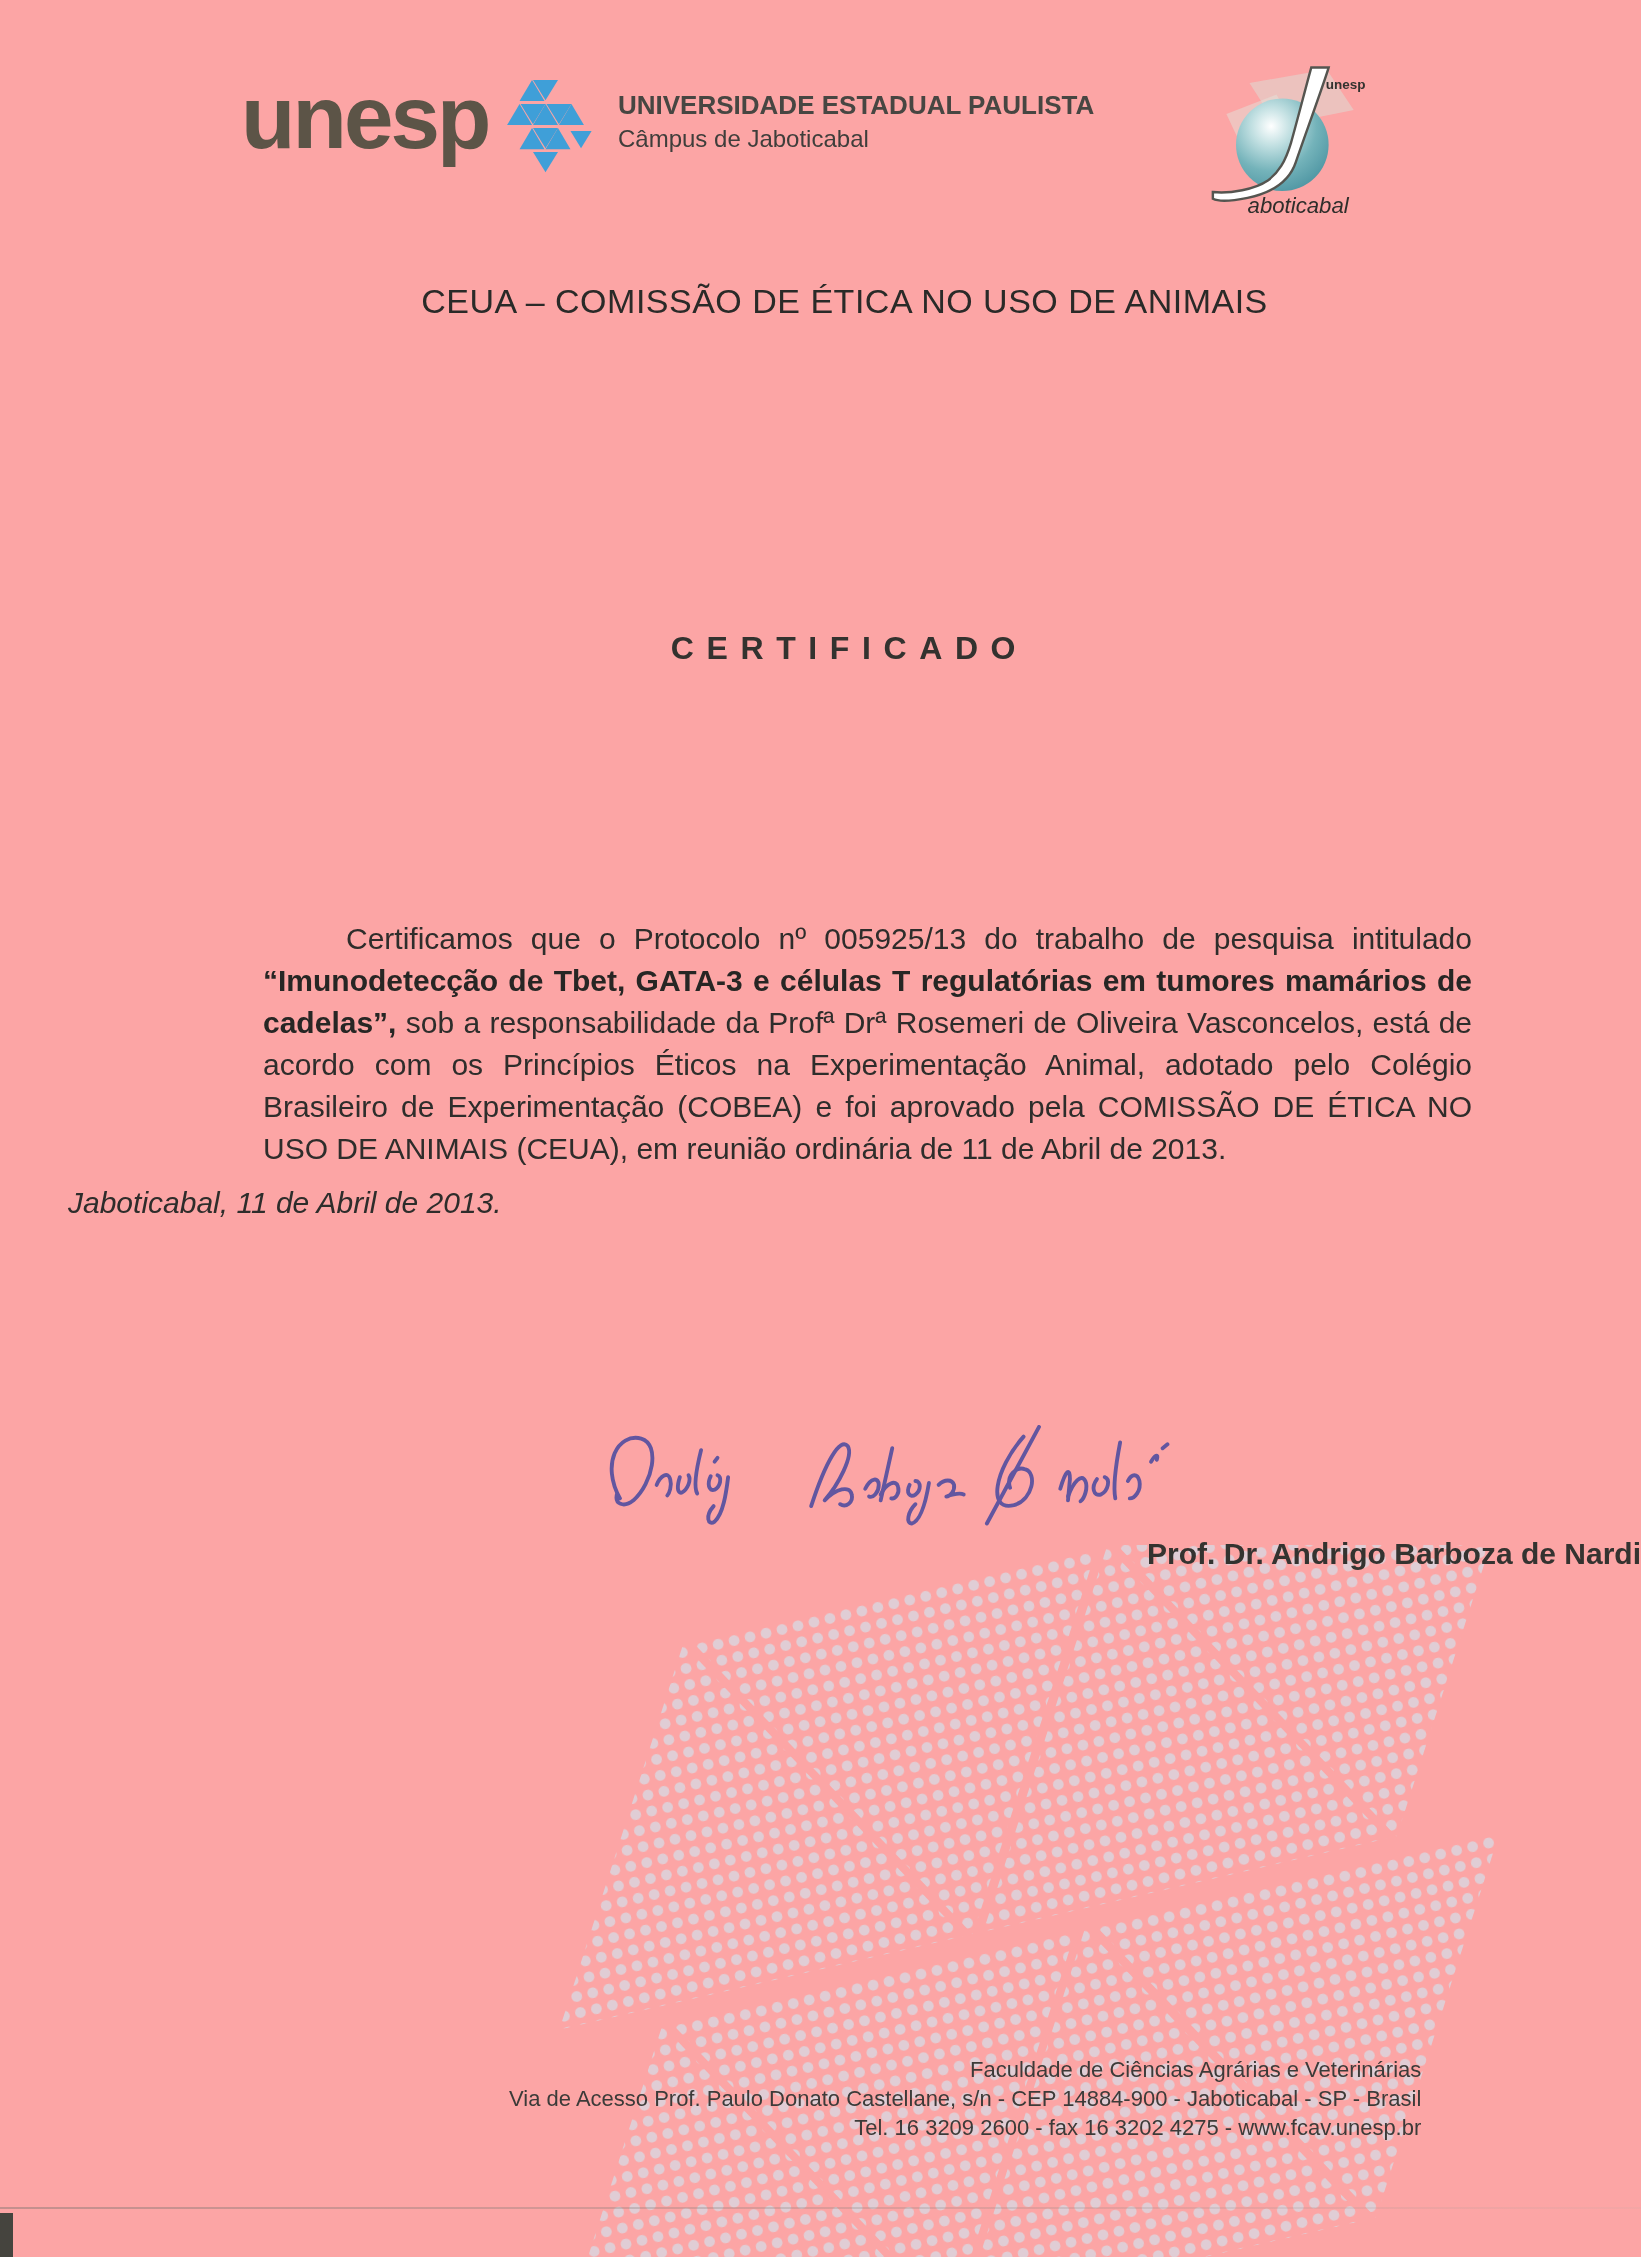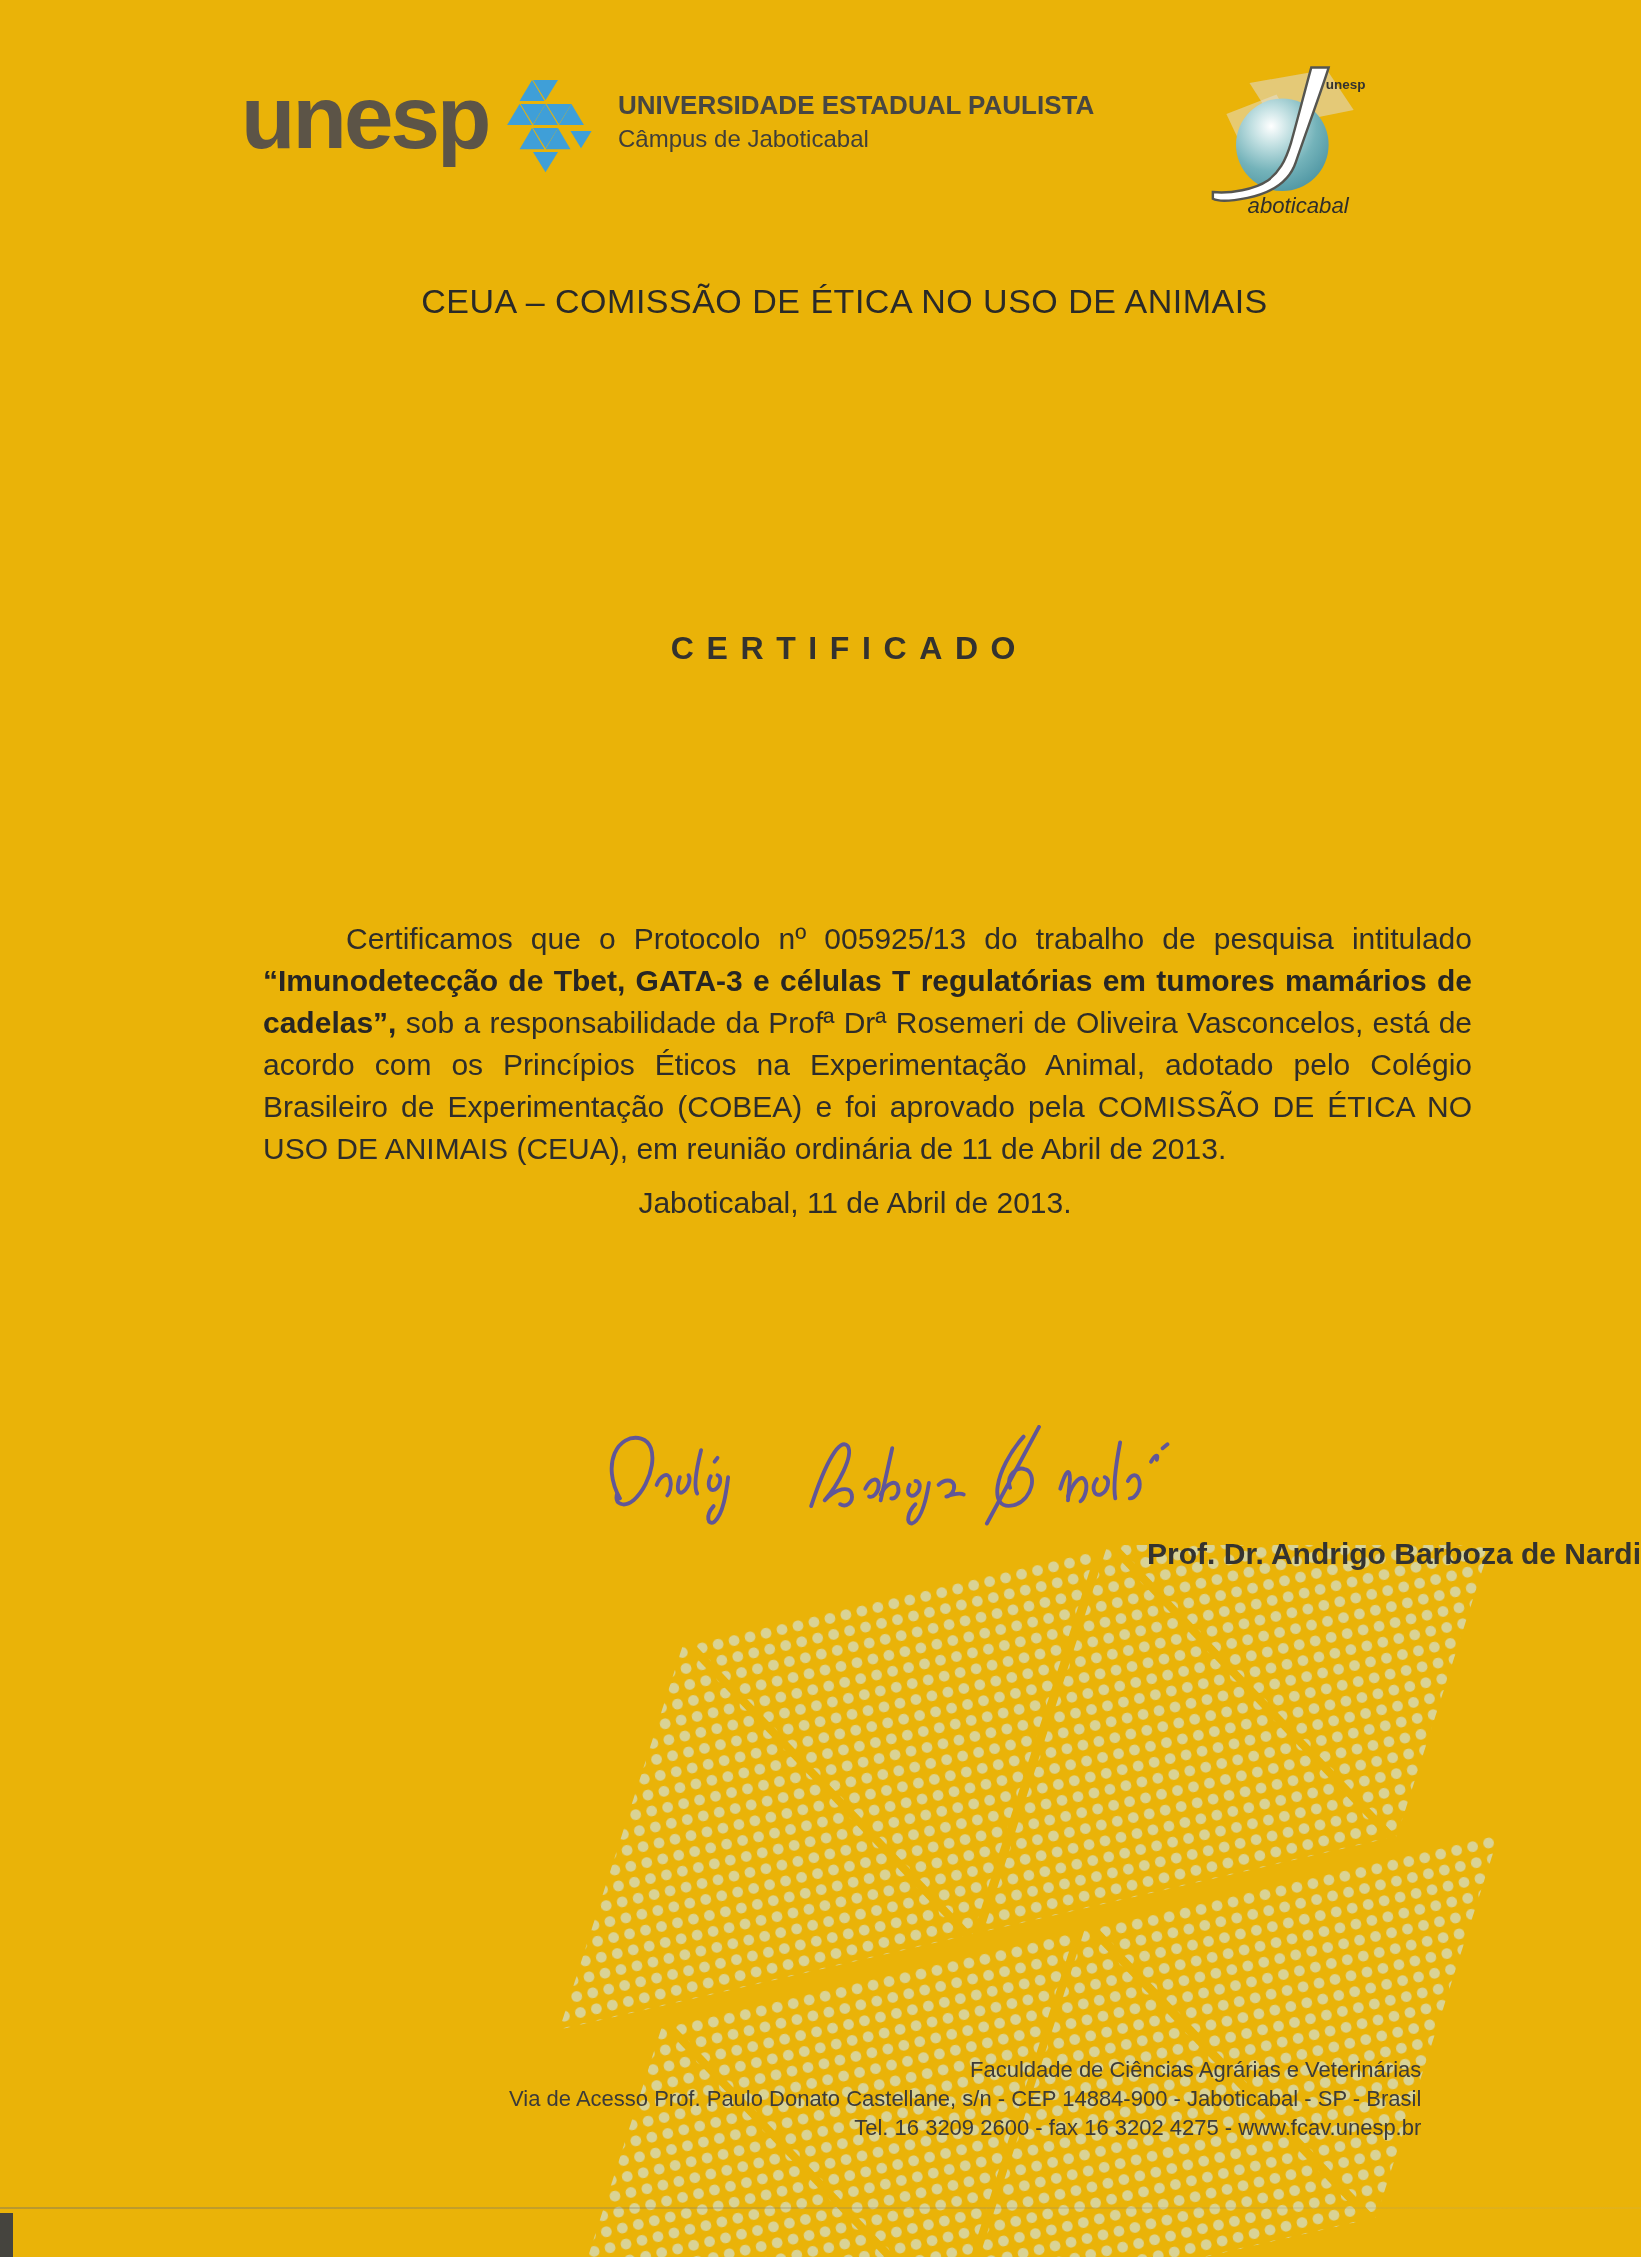--- a/index.html
+++ b/index.html
@@ -1,19 +1,19 @@
 <!DOCTYPE html>
 <html lang="pt"><head>
 <meta charset="utf-8">
 <style>
   html,body{margin:0;padding:0;background:#e8e8e8;}
   .page{
     position:relative;
     width:1641px;height:2257px;
-    background:#eab308;
+    background:#fca5a5;
     overflow:hidden;
     font-family:"Liberation Sans", sans-serif;
     color:#2e2d2b;
   }
   
   .wordmark{
     position:absolute;left:241px;top:73px;
     font-size:89px;font-weight:700;letter-spacing:-2.9px;
     color:#5c5447;line-height:1;
   }
@@ -33,21 +33,21 @@
   }
   
   .body-par{
     position:absolute;left:263px;top:888px;width:1209px;
     font-size:30px;line-height:42px;text-align:justify;
     text-indent:83px;color:#2e2d2b;
   }
   .body-par b{font-weight:700;color:#272624;}
   .dateline{
     position:absolute;left:68px;top:1186px;width:1574px;
-    text-align:center;font-size:30px;color:#2e2d2b;
+    font-size:30px;color:#2e2d2b;font-style:italic;
   }
   
   .sig{position:absolute;left:591px;top:1421px;}
   .sig-name{
     position:absolute;left:87px;top:1537px;width:1554px;
     text-align:right;font-size:30px;font-weight:700;color:#343330;
   }
   .sig-role{
     position:absolute;left:87px;top:1582px;width:1554px;
     text-align:center;font-size:30px;font-weight:400;color:#343330;

